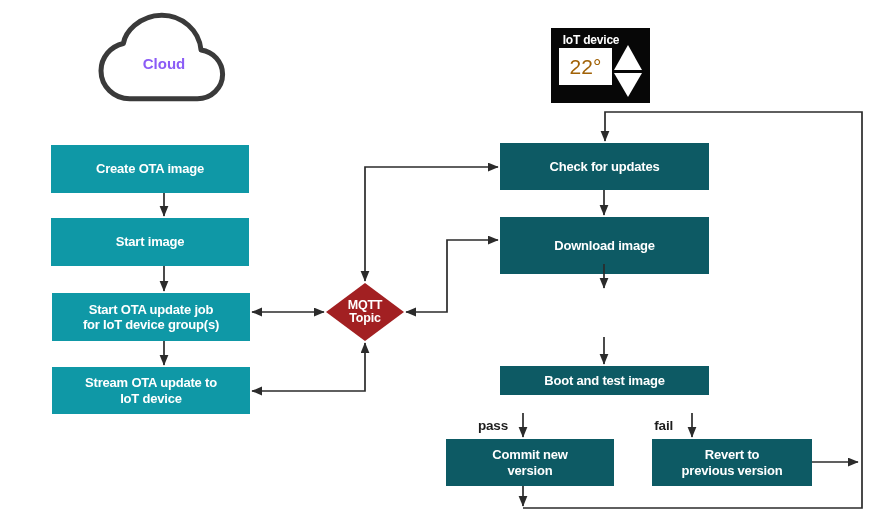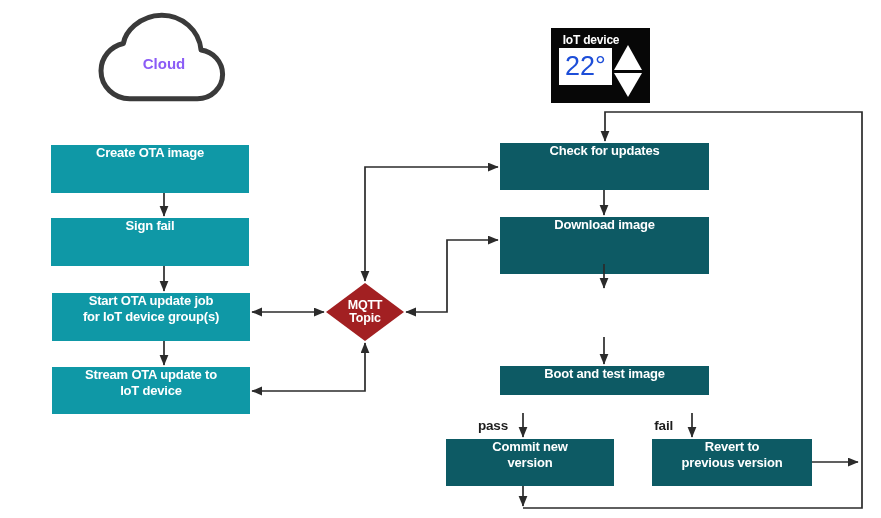--- a/index.html
+++ b/index.html
@@ -1,20 +1,20 @@
 <!DOCTYPE html>
 <html><head>
 <meta charset="utf-8">
 <style>
   html,body{margin:0;padding:0;background:#ffffff;}
   body{font-family:"Liberation Sans",sans-serif;}
   .canvas{position:relative;width:881px;height:518px;background:#ffffff;overflow:hidden;}
 
   
-  .step{position:absolute;display:flex;align-items:flex-start;justify-content:center;
+  .step{position:absolute;display:flex;align-items:center;justify-content:center;
         text-align:center;color:#ffffff;font-weight:bold;font-size:13px;line-height:15.5px;
         letter-spacing:-0.2px;white-space:pre-line;}
   .cloud-step{background:#0F98A6;}
   .device-step{background:#0D5A64;}
 
   #box-create  {left:51px; top:145px;width:198px;height:48px;}
   #box-sign    {left:51px; top:218px;width:198px;height:48px;}
   #box-start   {left:52px; top:293px;width:198px;height:48px;}
   #box-stream  {left:52px; top:367px;width:198px;height:47px;}
 
@@ -46,21 +46,21 @@
   .cloud svg{overflow:visible;display:block;}
   .cloud-label{position:absolute;left:0;top:55px;width:126px;text-align:center;
                font-weight:bold;font-size:15px;color:#8b5cf6;}
 
   
   .device{position:absolute;left:551px;top:28px;width:99px;height:75px;background:#070707;}
   .device-title{position:absolute;top:5px;left:2px;width:76px;text-align:center;
                 color:#ffffff;font-weight:bold;font-size:12px;letter-spacing:-0.2px;}
   .device-screen{position:absolute;left:8px;top:20px;width:53px;height:37px;background:#ffffff;
                  display:flex;align-items:center;justify-content:center;
-                 font-size:27px;color:#1d4ed8;}
+                 font-size:21px;color:#a16207;}
   .tri{position:absolute;width:0;height:0;}
   .tri-up{left:63px;top:17px;border-left:14px solid transparent;border-right:14px solid transparent;
           border-bottom:25px solid #ffffff;}
   .tri-down{left:63px;top:45px;border-left:14px solid transparent;border-right:14px solid transparent;
             border-top:24px solid #ffffff;}
 
   
   .connectors{position:absolute;left:0;top:0;z-index:5;pointer-events:none;}
 </style>
 </head>
@@ -81,21 +81,21 @@
       <span>22°</span>
     </div>
     <div class="tri tri-up"></div>
     <div class="tri tri-down"></div>
   </div>
 
   <div class="step cloud-step" id="box-create">
     <span>Create OTA image</span>
   </div>
   <div class="step cloud-step" id="box-sign">
-    <span>Sign fail</span>
+    <span>Start image</span>
   </div>
   <div class="step cloud-step" id="box-start">
     <span>Start OTA update job
 for IoT device group(s)</span>
   </div>
   <div class="step cloud-step" id="box-stream">
     <span>Stream OTA update to
 IoT device</span>
   </div>
 

